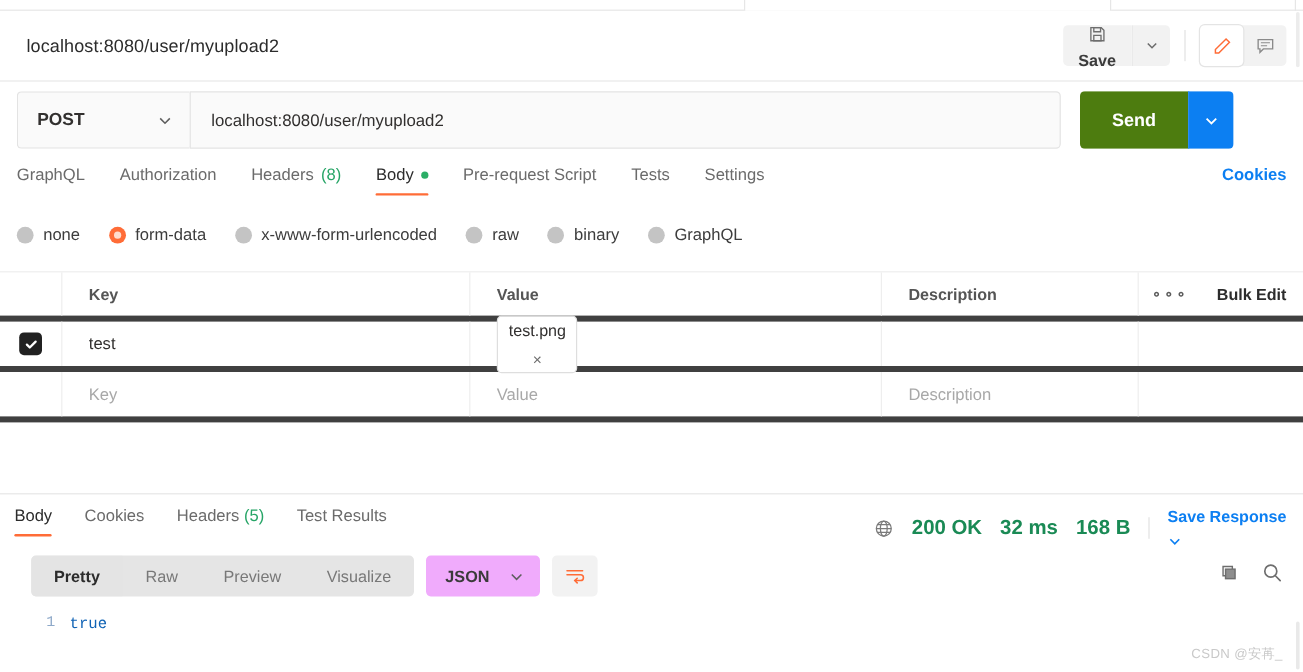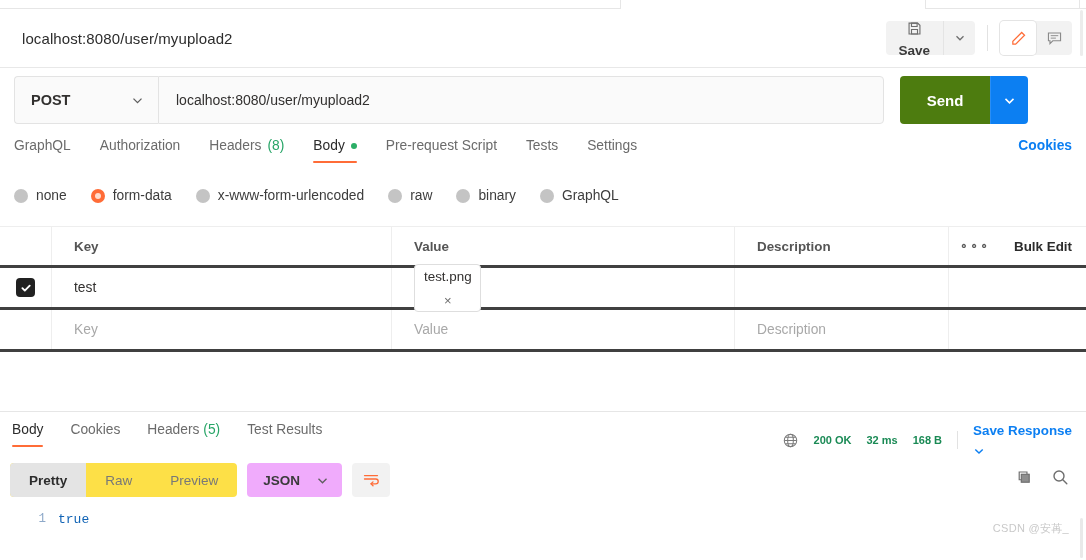--- a/index.html
+++ b/index.html
@@ -127,21 +127,21 @@
   }
   .radio-dot.sel { background: #ff6c37; }
   .radio-dot.sel::after {
     content: ""; position: absolute; left: 4px; top: 4px; width: 6px; height: 6px;
     border-radius: 50%; background: #ffdccd;
   }
   .radio-label { font-size: 13.8px; color: #3d3d3d; }
 
   
   .kvtable { position: absolute; top: 226px; left: 0; width: 1086px; }
-  .kvrow { display: flex; border-bottom: 3px solid #404040; }
+  .kvrow { display: flex; border-bottom: 5px solid #404040; }
   .kvrow.head { height: 42px; border-top: 1px solid #eeeeee; }
   .kvrow.data { height: 42px; }
   .c-check { width: 52px; border-right: 1px solid #eeeeee; display: flex; align-items: center; justify-content: center; }
   .c-key { width: 340px; border-right: 1px solid #eeeeee; display: flex; align-items: center; padding-left: 22px; }
   .c-val { width: 343px; border-right: 1px solid #eeeeee; display: flex; align-items: center; padding-left: 22px; }
   .c-desc { flex: 1; display: flex; align-items: center; padding-left: 22px; }
   .c-more { width: 52px; border-left: 1px solid #eeeeee; display: flex; align-items: center; justify-content: center; }
   .c-bulk { width: 86px; display: flex; align-items: center; justify-content: center; }
   .th { font-size: 13.4px; color: #555; font-weight: bold; }
   .td { font-size: 13.8px; color: #32302f; }
@@ -170,27 +170,27 @@
     padding-bottom: 10px; margin-right: 27px; white-space: nowrap;
   }
   .restab.active { color: #2c2c2c; }
   .restab.active::after {
     content: ""; position: absolute; left: 0; right: 0; bottom: 0;
     height: 2.5px; background: #ff6c37; border-radius: 2px;
   }
   .resp-meta {
     position: absolute; top: 423px; right: 14px; display: flex; align-items: center; gap: 15px;
   }
-  .meta-green { font-size: 11px; color: #1a8a55; font-weight: bold; text-align: center; }
+  .meta-green { font-size: 17px; color: #1a8a55; font-weight: bold; text-align: center; }
   .meta-div { width: 1px; height: 18px; background: #e2e2e2; }
   .save-resp { font-size: 13.4px; color: #0c7ff2; font-weight: bold; cursor: pointer; display: flex; align-items: flex-start; gap: 7px; flex-direction: column; }
 
   
   .resptoolbar { position: absolute; top: 463px; left: 10px; display: flex; align-items: center; gap: 10px; }
-  .seg { display: flex; background: #fde047; border-radius: 4px; overflow: hidden; height: 34px; }
+  .seg { display: flex; background: #e5e5e5; border-radius: 4px; overflow: hidden; height: 34px; margin-left: 16px; }
   .seg-item {
     display: flex; align-items: center; padding: 0 19px; font-size: 13.5px;
     color: #787878; cursor: pointer; height: 34px;
   }
   .seg-item.active { background: #e4e4e4; color: #2c2c2c; font-weight: bold; }
   .lang-sel {
     display: flex; align-items: center; gap: 16px; height: 34px;
     background: #f0abfc; border-radius: 4px; padding: 0 13px 0 16px; cursor: pointer;
   }
   .lang-label { font-size: 13.5px; color: #3a3a3a; font-weight: bold; }
@@ -204,21 +204,21 @@
   .codearea { position: absolute; top: 508px; left: 0; width: 1086px; height: 52px; }
   .code-line { display: flex; align-items: center; height: 22px; }
   .line-no {
     width: 58px; text-align: right; padding-right: 12px;
     font-family: "Liberation Mono", monospace; font-size: 12.5px; color: #8ea9c9;
   }
   .code-val { font-family: "Liberation Mono", monospace; font-size: 13px; color: #1063b5; }
 
   
   .watermark {
-    position: absolute; right: 17px; bottom: 24px;
+    position: absolute; right: 17px; bottom: 8px;
     font-size: 11px; color: #c9c9c9; font-family: "Liberation Sans", sans-serif;
     letter-spacing: .3px;
   }
   .scroll-tick {
     position: absolute; right: 3px; bottom: 2px; width: 3px; height: 40px;
     background: #e9e9e9; border-radius: 2px;
   }
   .scroll-tick-top { position: absolute; right: 3px; top: 10px; width: 3px; height: 46px; background: #ececec; border-radius: 2px; }
   svg { display: block; }
 </style>
@@ -453,20 +453,21 @@
         </svg>
       </span>
     </span>
   </div>
 
   <div class="resptoolbar">
     <div class="seg">
       <div class="seg-item active">Pretty</div>
       <div class="seg-item">Raw</div>
       <div class="seg-item">Preview</div>
+      <div class="seg-item">Visualize</div>
     </div>
     <div class="lang-sel">
       <span class="lang-label">JSON</span>
       <span>
         <svg width="13" height="13" viewBox="0 0 12 12" fill="none" stroke="#5e5e5e" stroke-width="1.2">
           <path d="M2.3 4.4L6 8.1l3.7-3.7"></path>
         </svg>
       </span>
     </div>
     <button class="wrap-btn">

